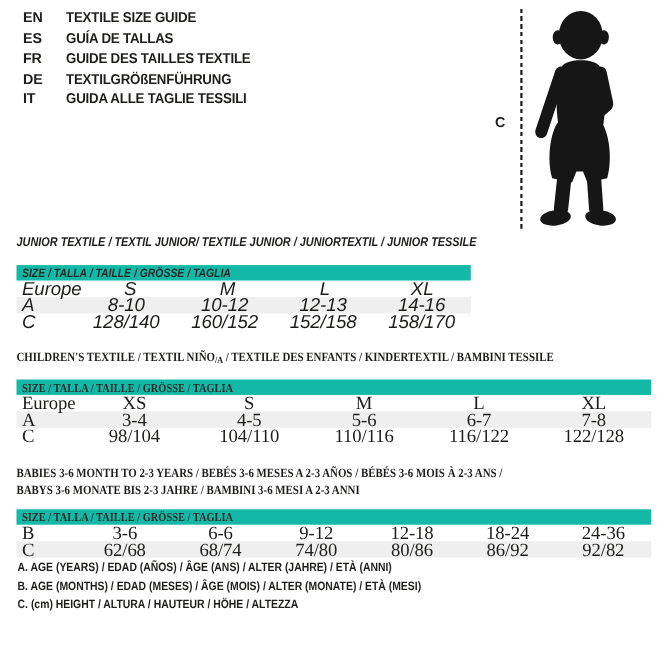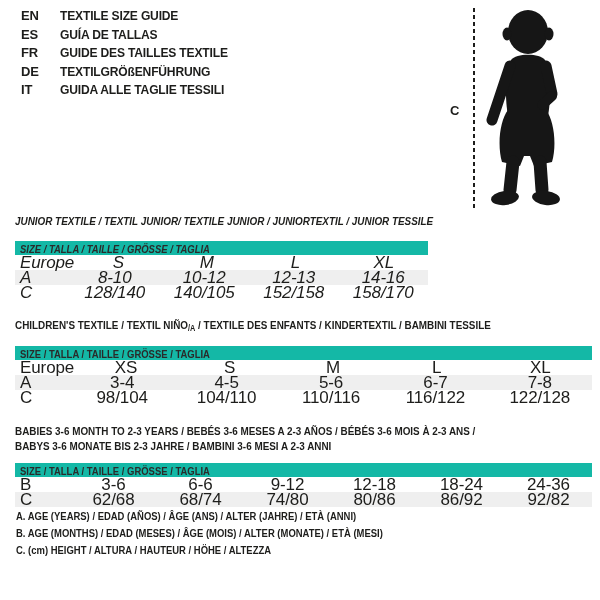--- a/index.html
+++ b/index.html
@@ -14,21 +14,21 @@
   .lang-code{width:39px;flex:0 0 39px;}
   .lang-label{display:inline-block;transform:scaleX(0.93);transform-origin:0 50%;white-space:nowrap;}
   
   .dash-line{position:absolute;left:473px;top:8px;width:2px;height:200px;
     background:repeating-linear-gradient(to bottom,#1d1d1b 0 4px,transparent 4px 7px);}
   .c-label{position:absolute;left:450px;top:103px;font-weight:bold;font-size:13px;}
   .baby{position:absolute;left:480px;top:10px;width:93px;height:197px;}
   
   .size-table{position:absolute;left:15px;}
   .t-narrow{width:413px;font-style:italic;}
-  .t-wide{width:577px;}
+  .t-wide{width:577px;font-family:Liberation Serif, serif;}
   .t-title{font-weight:bold;font-size:11.5px;line-height:13px;white-space:nowrap;
            transform:scaleX(0.86);transform-origin:0 0;}
   .t-title .subsc{font-size:8.5px;position:relative;top:2px;}
   .t-title2{line-height:14.5px;}
   .bar{height:14px;line-height:14px;background:#14b8a6;margin-top:13px;
        padding-left:5px;box-sizing:border-box;}
   .bar.mt10{margin-top:10px;}
   .bar-label{display:inline-block;font-weight:bold;font-size:11px;color:#2a2a2a;
              transform:scaleX(0.86);transform-origin:0 50%;white-space:nowrap;}
   .t-row{display:flex;height:15px;line-height:15px;font-size:17px;letter-spacing:-0.1px;}
@@ -102,21 +102,21 @@
     <div class="t-row shaded">
       <span class="row-label">A</span>
       <span class="cell">8-10</span>
       <span class="cell">10-12</span>
       <span class="cell">12-13</span>
       <span class="cell">14-16</span>
     </div>
     <div class="t-row">
       <span class="row-label">C</span>
       <span class="cell">128/140</span>
-      <span class="cell">140/105</span>
+      <span class="cell">160/152</span>
       <span class="cell">152/158</span>
       <span class="cell">158/170</span>
     </div>
   </div>
 
   <div class="size-table t-wide" style="top:319px;">
     <div class="t-title"><span>CHILDREN'S TEXTILE / TEXTIL NIÑO</span><span class="subsc">/A</span><span> / TEXTILE DES ENFANTS / KINDERTEXTIL / BAMBINI TESSILE</span></div>
     <div class="bar">
       <span class="bar-label">SIZE / TALLA / TAILLE / GRÖSSE / TAGLIA</span>
     </div>

